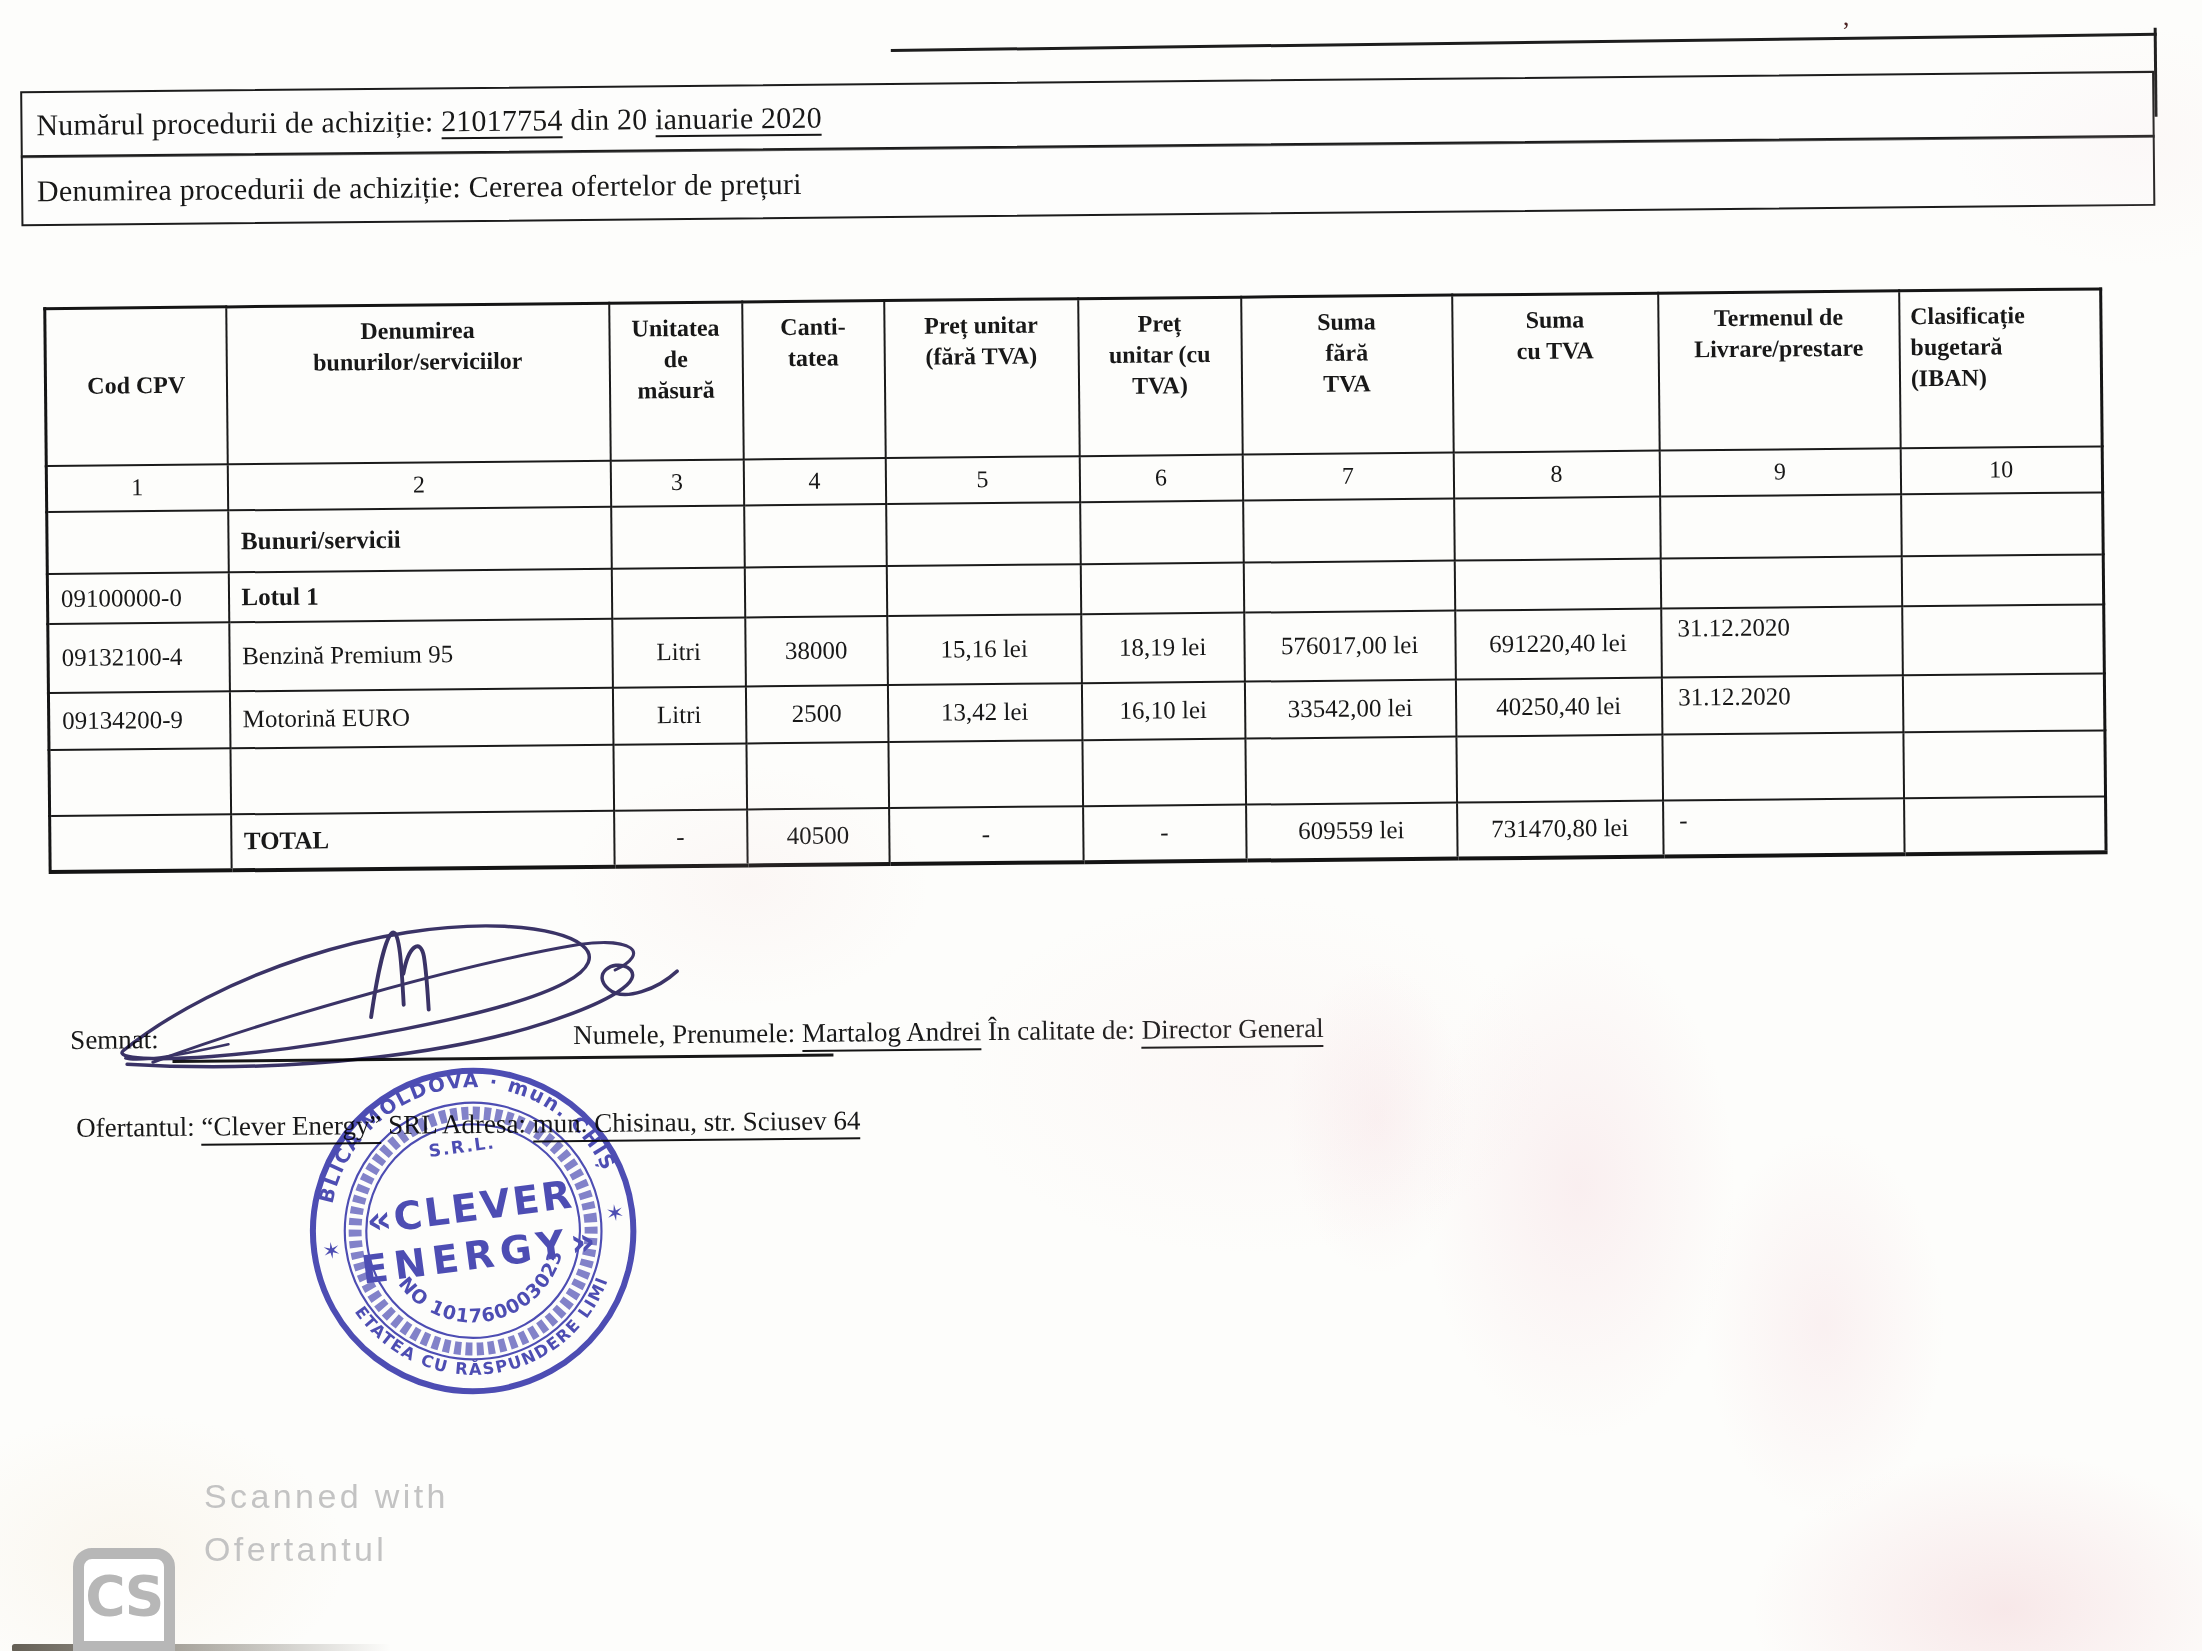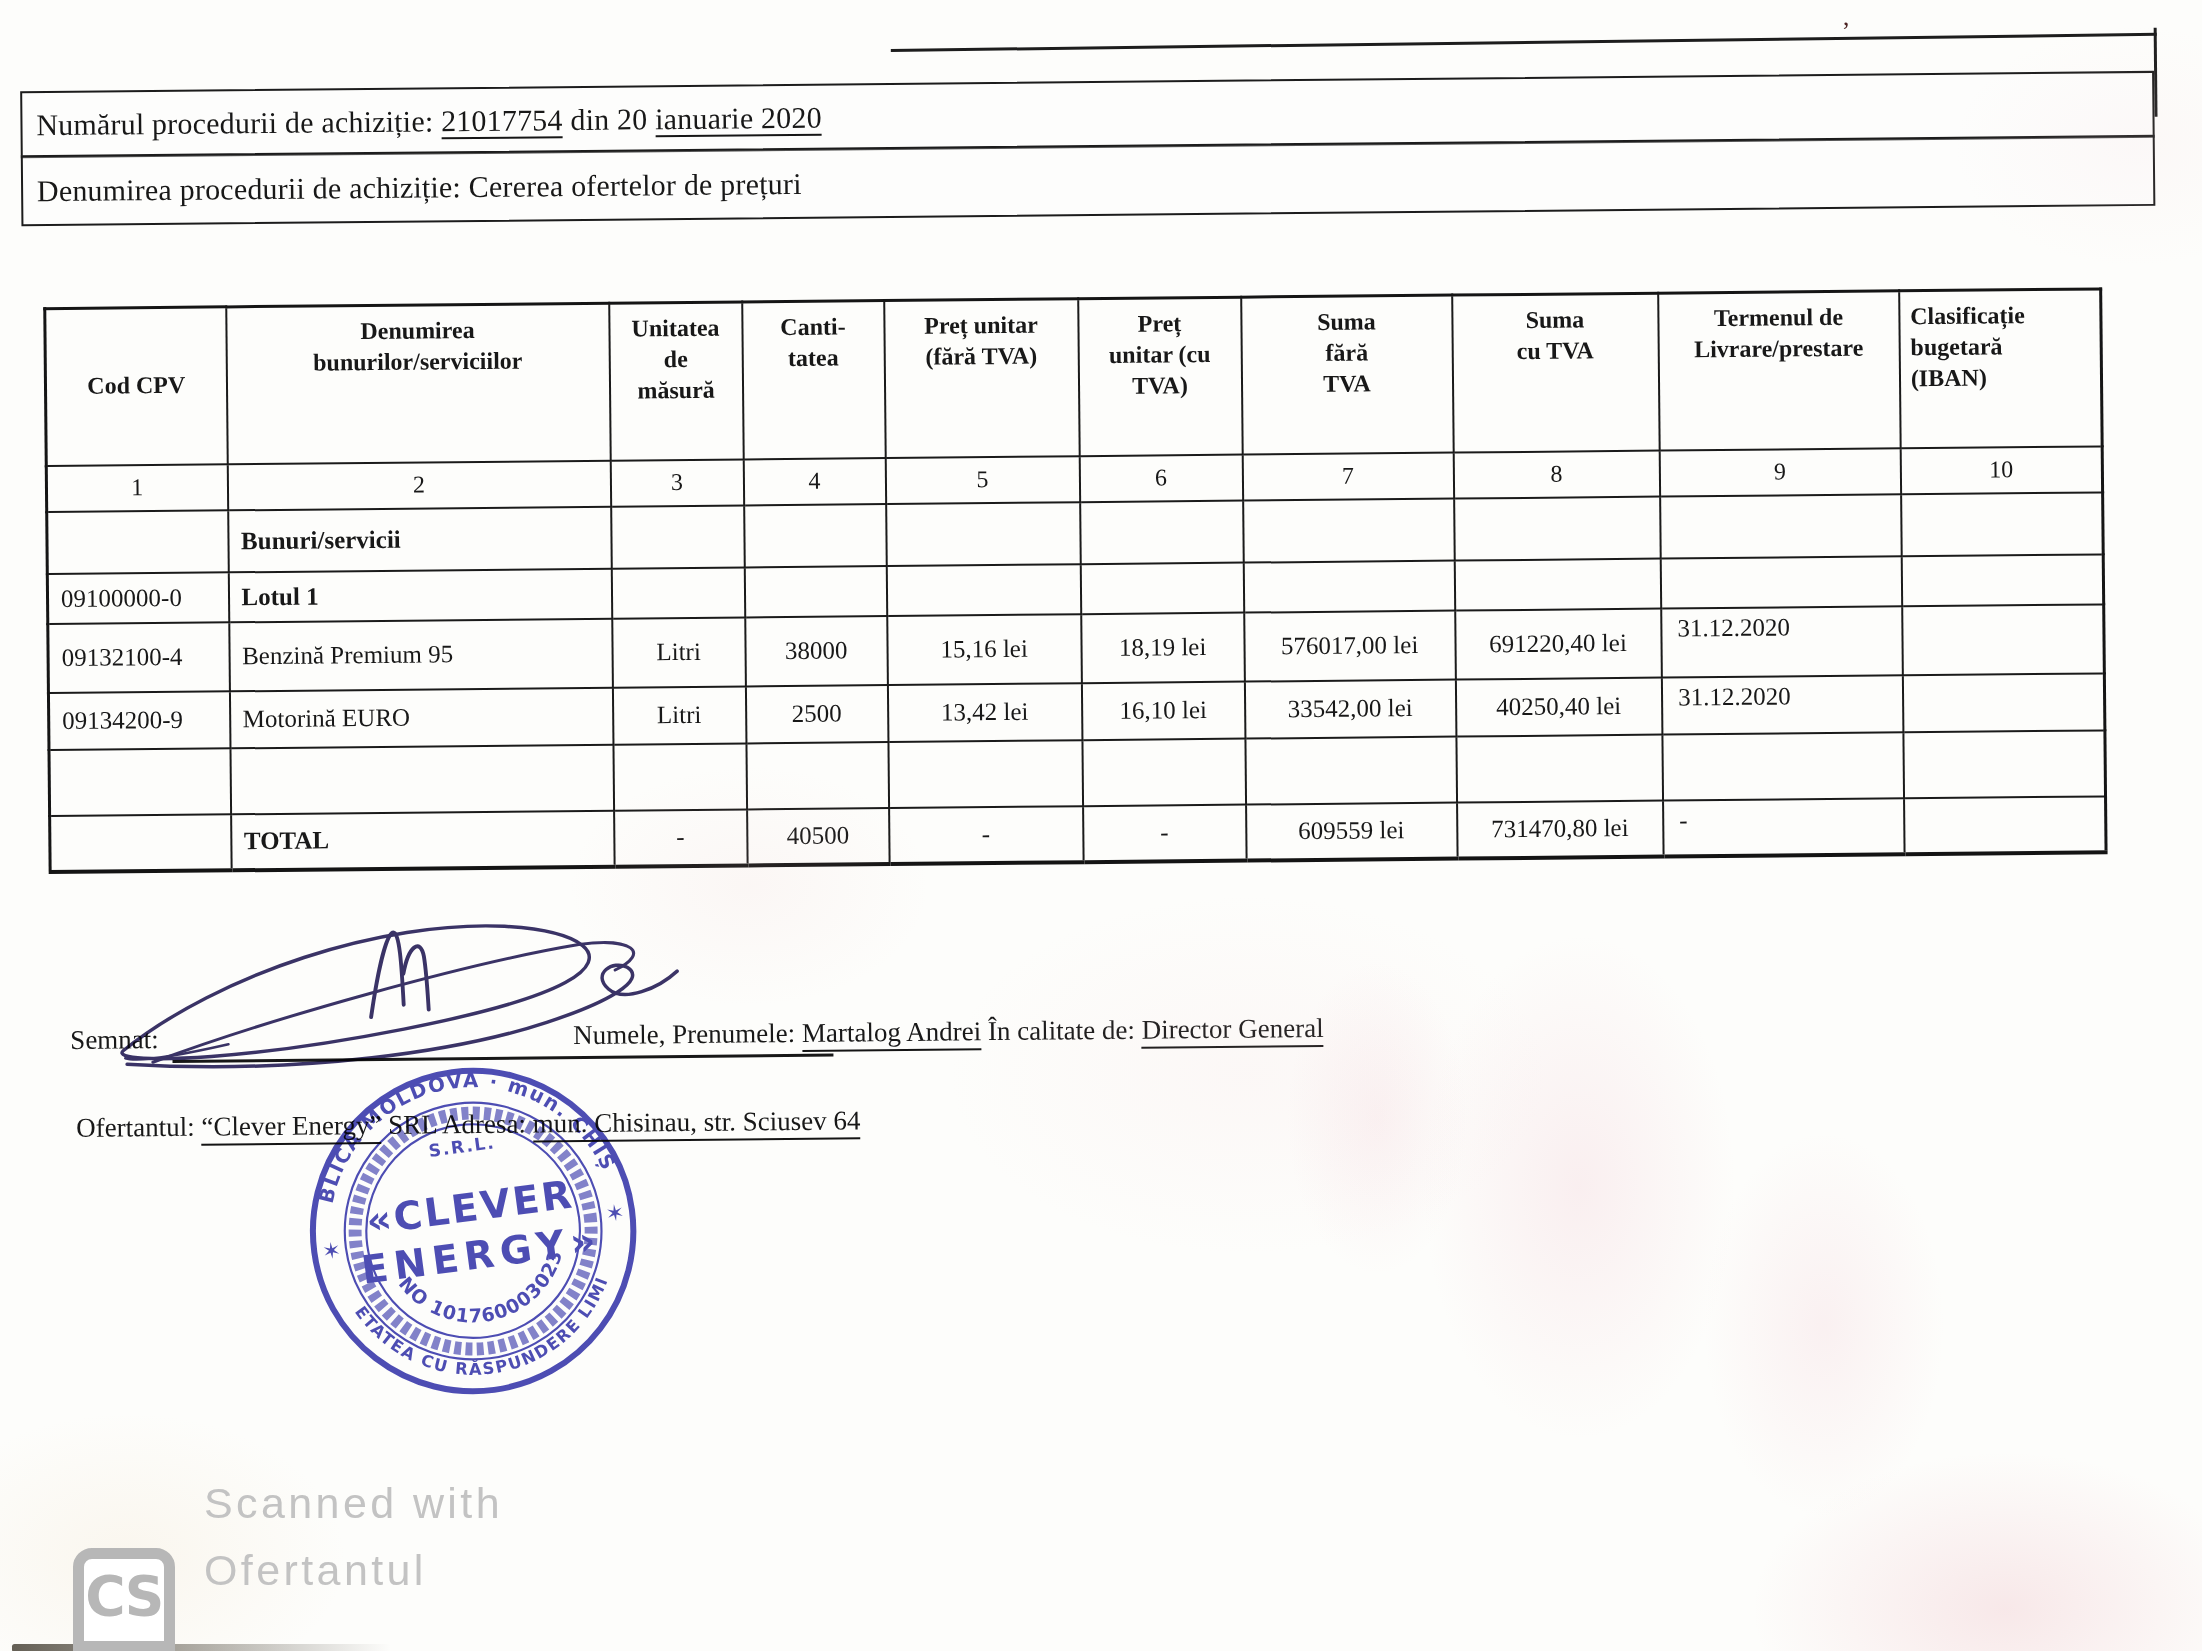--- a/index.html
+++ b/index.html
@@ -106,21 +106,21 @@
     border-radius:0 0 6.9px 6.9px;
   }
   .cs-logo .cs-text{
     position:absolute;left:0;right:0;top:5.2px;text-align:center;
     font-family:"DejaVu Sans",sans-serif;font-weight:bold;font-size:55px;color:#b7b7b7;
     letter-spacing:-1.7px;
   }
   .cs-caption{
     position:absolute;left:204px;top:1470px;
     font-family:"Liberation Sans",sans-serif;color:#c3c3c3;
-    font-size:43px;letter-spacing:3.4px;line-height:1.55;
+    font-size:34px;letter-spacing:3.4px;line-height:1.55;
   }
 </style>
 </head>
 <body>
 
 <div class="sheet">
 
   <div class="stray-top-line"></div>
   <div class="stray-top-vert"></div>
   <div class="speck">ʼ</div>

